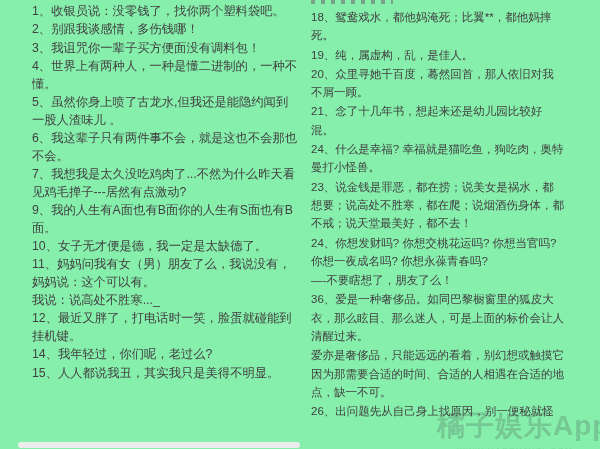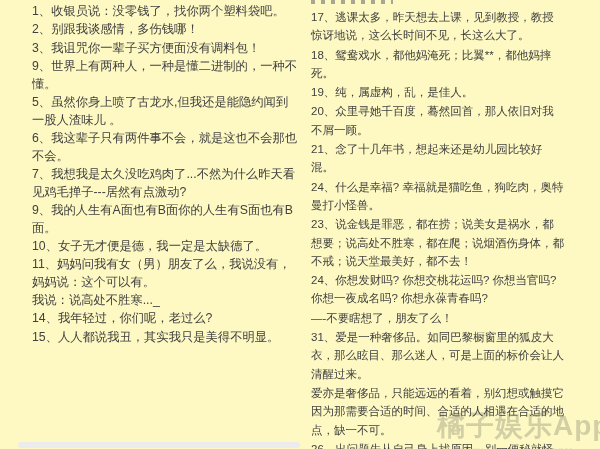--- a/index.html
+++ b/index.html
@@ -1,19 +1,19 @@
 <!DOCTYPE html>
 <html><head>
 <meta charset="utf-8">
 <style>
   html,body{margin:0;padding:0;background:#ffffff;}
   .page{
     position:relative;
     width:600px;height:449px;
-    background:#fef9c3;
+    background:#86efac;
     overflow:hidden;
     font-family:"Liberation Sans","DejaVu Sans",sans-serif;
     color:#414141;
   }
   .col{position:absolute;top:0;height:449px;box-sizing:border-box;}
   .col-left{left:0;width:300px;padding:3px 0 0 32px;}
   .col-left p{
     width:266px;
     font-size:12.3px;
     line-height:17.7px;
@@ -61,45 +61,45 @@
 </style>
 </head>
 <body>
 
 <div class="page">
 
   <div class="col col-left">
     <p>1、收银员说：没零钱了，找你两个塑料袋吧。</p>
     <p>2、别跟我谈感情，多伤钱哪！</p>
     <p>3、我诅咒你一辈子买方便面没有调料包！</p>
-    <p>9、世界上有两种人，一种是懂二进制的，一种不懂。</p>
+    <p>4、世界上有两种人，一种是懂二进制的，一种不懂。</p>
     <p>5、虽然你身上喷了古龙水,但我还是能隐约闻到一股人渣味儿 。</p>
     <p>6、我这辈子只有两件事不会，就是这也不会那也不会。</p>
     <p>7、我想我是太久没吃鸡肉了...不然为什么昨天看见鸡毛掸子---居然有点激动?</p>
     <p>9、我的人生有A面也有B面你的人生有S面也有B面。</p>
     <p>10、女子无才便是德，我一定是太缺德了。</p>
     <p>11、妈妈问我有女（男）朋友了么，我说没有，妈妈说：这个可以有。</p>
     <p>我说：说高处不胜寒..._</p>
+    <p>12、最近又胖了，打电话时一笑，脸蛋就碰能到挂机键。</p>
     <p>14、我年轻过，你们呢，老过么?</p>
     <p>15、人人都说我丑，其实我只是美得不明显。</p>
   </div>
 
   <div class="clip-frag"></div>
 
   <div class="col col-right">
-    <p>17、逃课太多，昨天想去上课，见到教授，教授惊讶地说，这么长时间不见，长这么大了。</p>
     <p>18、鸳鸯戏水，都他妈淹死；比翼**，都他妈摔死。</p>
     <p>19、纯，属虚构，乱，是佳人。</p>
     <p>20、众里寻她千百度，蓦然回首，那人依旧对我不屑一顾。</p>
     <p>21、念了十几年书，想起来还是幼儿园比较好混。</p>
     <p>24、什么是幸福? 幸福就是猫吃鱼，狗吃肉，奥特曼打小怪兽。</p>
     <p>23、说金钱是罪恶，都在捞；说美女是祸水，都想要；说高处不胜寒，都在爬；说烟酒伤身体，都不戒；说天堂最美好，都不去！</p>
     <p>24、你想发财吗? 你想交桃花运吗? 你想当官吗? 你想一夜成名吗? 你想永葆青春吗?</p>
     <p>—-不要瞎想了，朋友了么！</p>
-    <p>31、爱是一种奢侈品。如同巴黎橱窗里的狐皮大衣，那么眩目、那么迷人，可是上面的标价会让人清醒过来。</p>
+    <p>36、爱是一种奢侈品。如同巴黎橱窗里的狐皮大衣，那么眩目、那么迷人，可是上面的标价会让人清醒过来。</p>
     <p>爱亦是奢侈品，只能远远的看着，别幻想或触摸它因为那需要合适的时间、合适的人相遇在合适的地点，缺一不可。</p>
     <p>26、出问题先从自己身上找原因，别一便秘就怪</p>
   </div>
 
   <div class="bottom-strip"></div>
 
   <div class="watermark">
     <span class="wm-brand">橘子娱乐App</span>
     <span class="wm-url">WWW.HAPPYJUZI.COM</span>
   </div>

